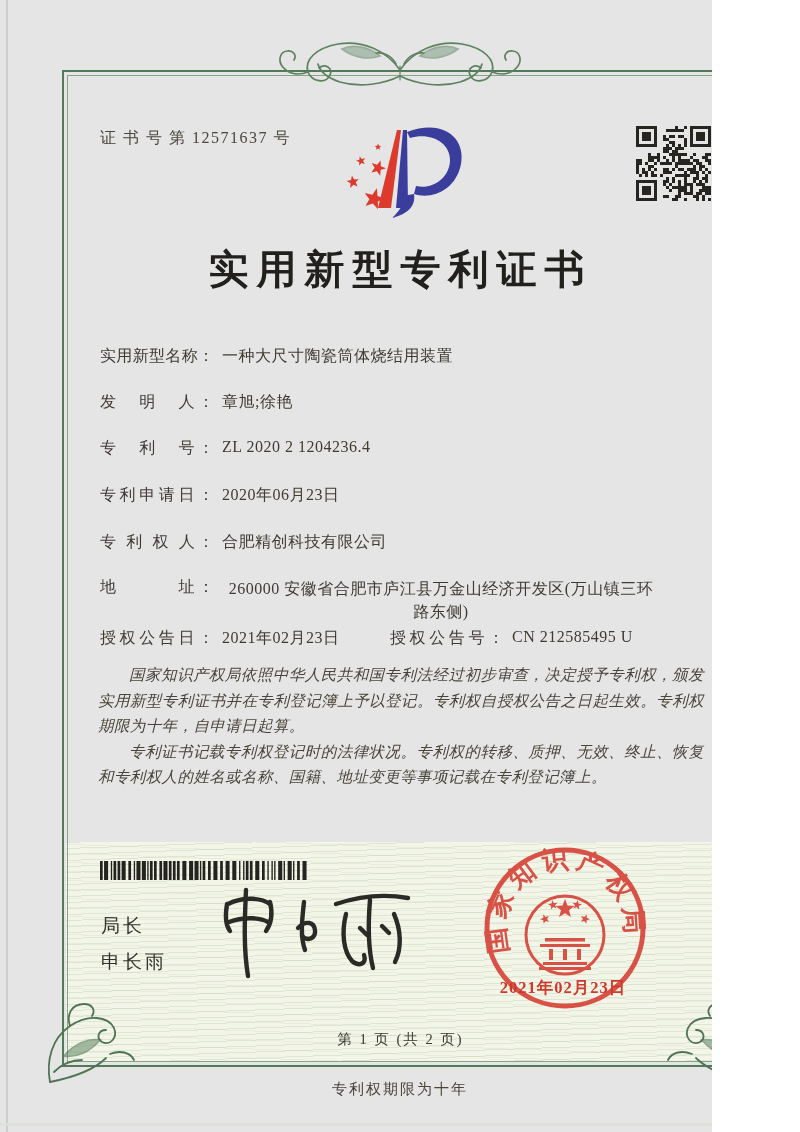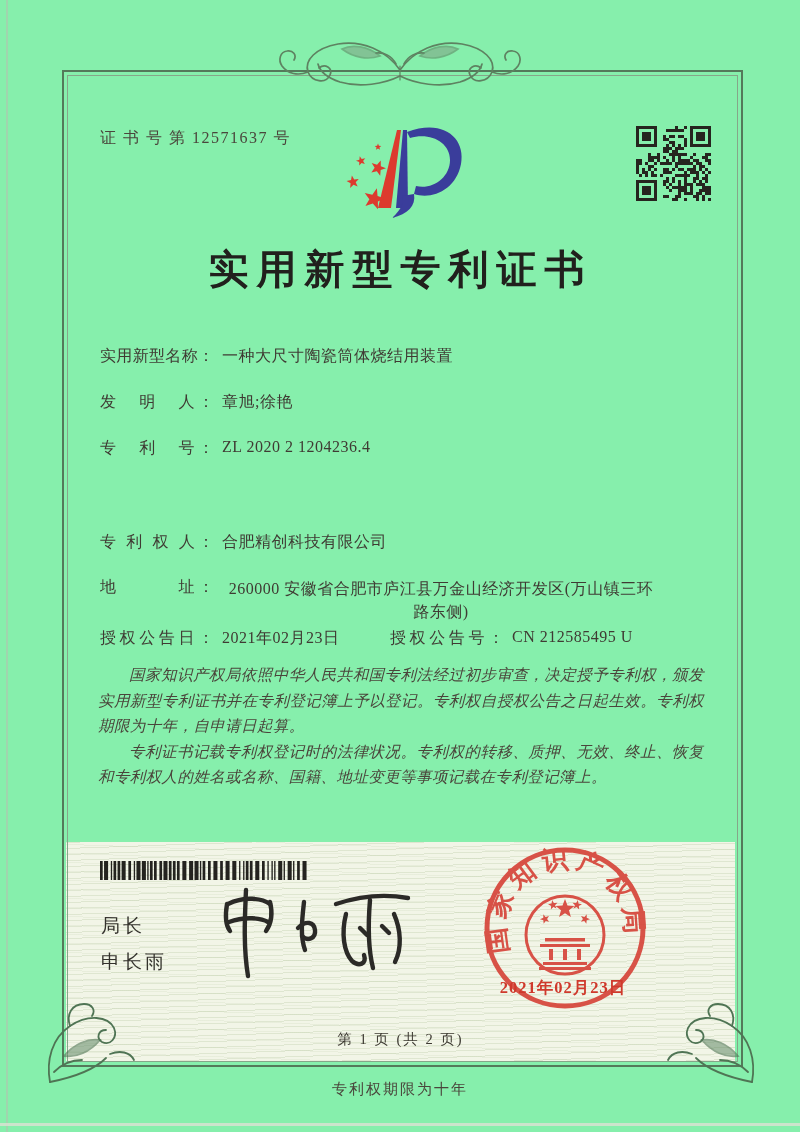--- a/index.html
+++ b/index.html
@@ -1,18 +1,18 @@
 <!DOCTYPE html>
 <html><head>
 <meta charset="utf-8">
 <style>
   html,body{margin:0;padding:0;background:#ffffff;}
   .certificate{
-    position:relative;width:800px;height:1132px;overflow:hidden;
-    background:#86efac;
+    position:relative;width:712px;height:1132px;overflow:hidden;
+    background:#e5e5e5;
     font-family:"Liberation Serif","DejaVu Serif",serif;
     color:#3f3b33;
   }
   
   .edge-left{position:absolute;left:6px;top:0;width:2px;height:1132px;background:#b7c0b0;opacity:.55;}
   .edge-bottom{position:absolute;left:0;top:1123px;width:800px;height:3px;background:#dde1d5;opacity:.8;}
 
   
   .frame{position:absolute;left:62px;top:70px;width:677px;height:993px;border:2px solid #54795a;}
   .frame-inner{position:absolute;inset:3px;border:1px solid #86a689;}
@@ -449,20 +449,23 @@
 
   <div class="row" style="top:346px;">
     <span class="lbl">实用新型名称：</span><span class="val">一种大尺寸陶瓷筒体烧结用装置</span>
   </div>
   <div class="row" style="top:392px;">
     <span class="lbl">发　明　人：</span><span class="val">章旭;徐艳</span>
   </div>
   <div class="row" style="top:438px;">
     <span class="lbl">专　利　号：</span><span class="val">ZL 2020 2 1204236.4</span>
   </div>
+  <div class="row" style="top:485px;">
+    <span class="lbl">专利申请日：</span><span class="val">2020年06月23日</span>
+  </div>
   <div class="row" style="top:532px;">
     <span class="lbl">专 利 权 人：</span><span class="val">合肥精创科技有限公司</span>
   </div>
   <div class="row row-address" style="top:577px;">
     <span class="lbl">地　　　址：</span><span class="val">260000 安徽省合肥市庐江县万金山经济开发区(万山镇三环路东侧)</span>
   </div>
   <div class="row" style="top:628px;">
     <span class="lbl">授权公告日：</span><span class="val">2021年02月23日</span>
     <span class="pair2">
       <span class="lbl">授权公告号：</span><span class="val">CN 212585495 U</span>

